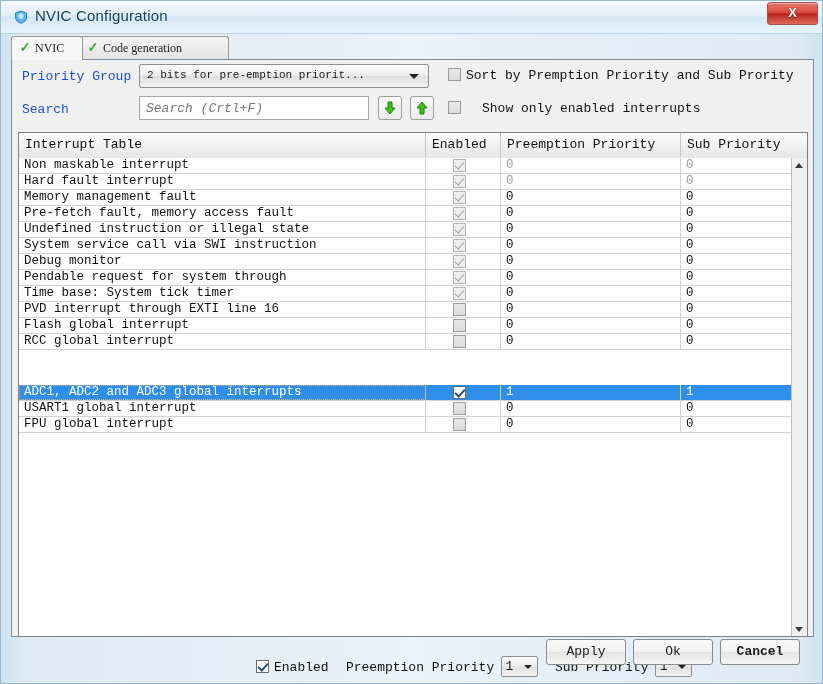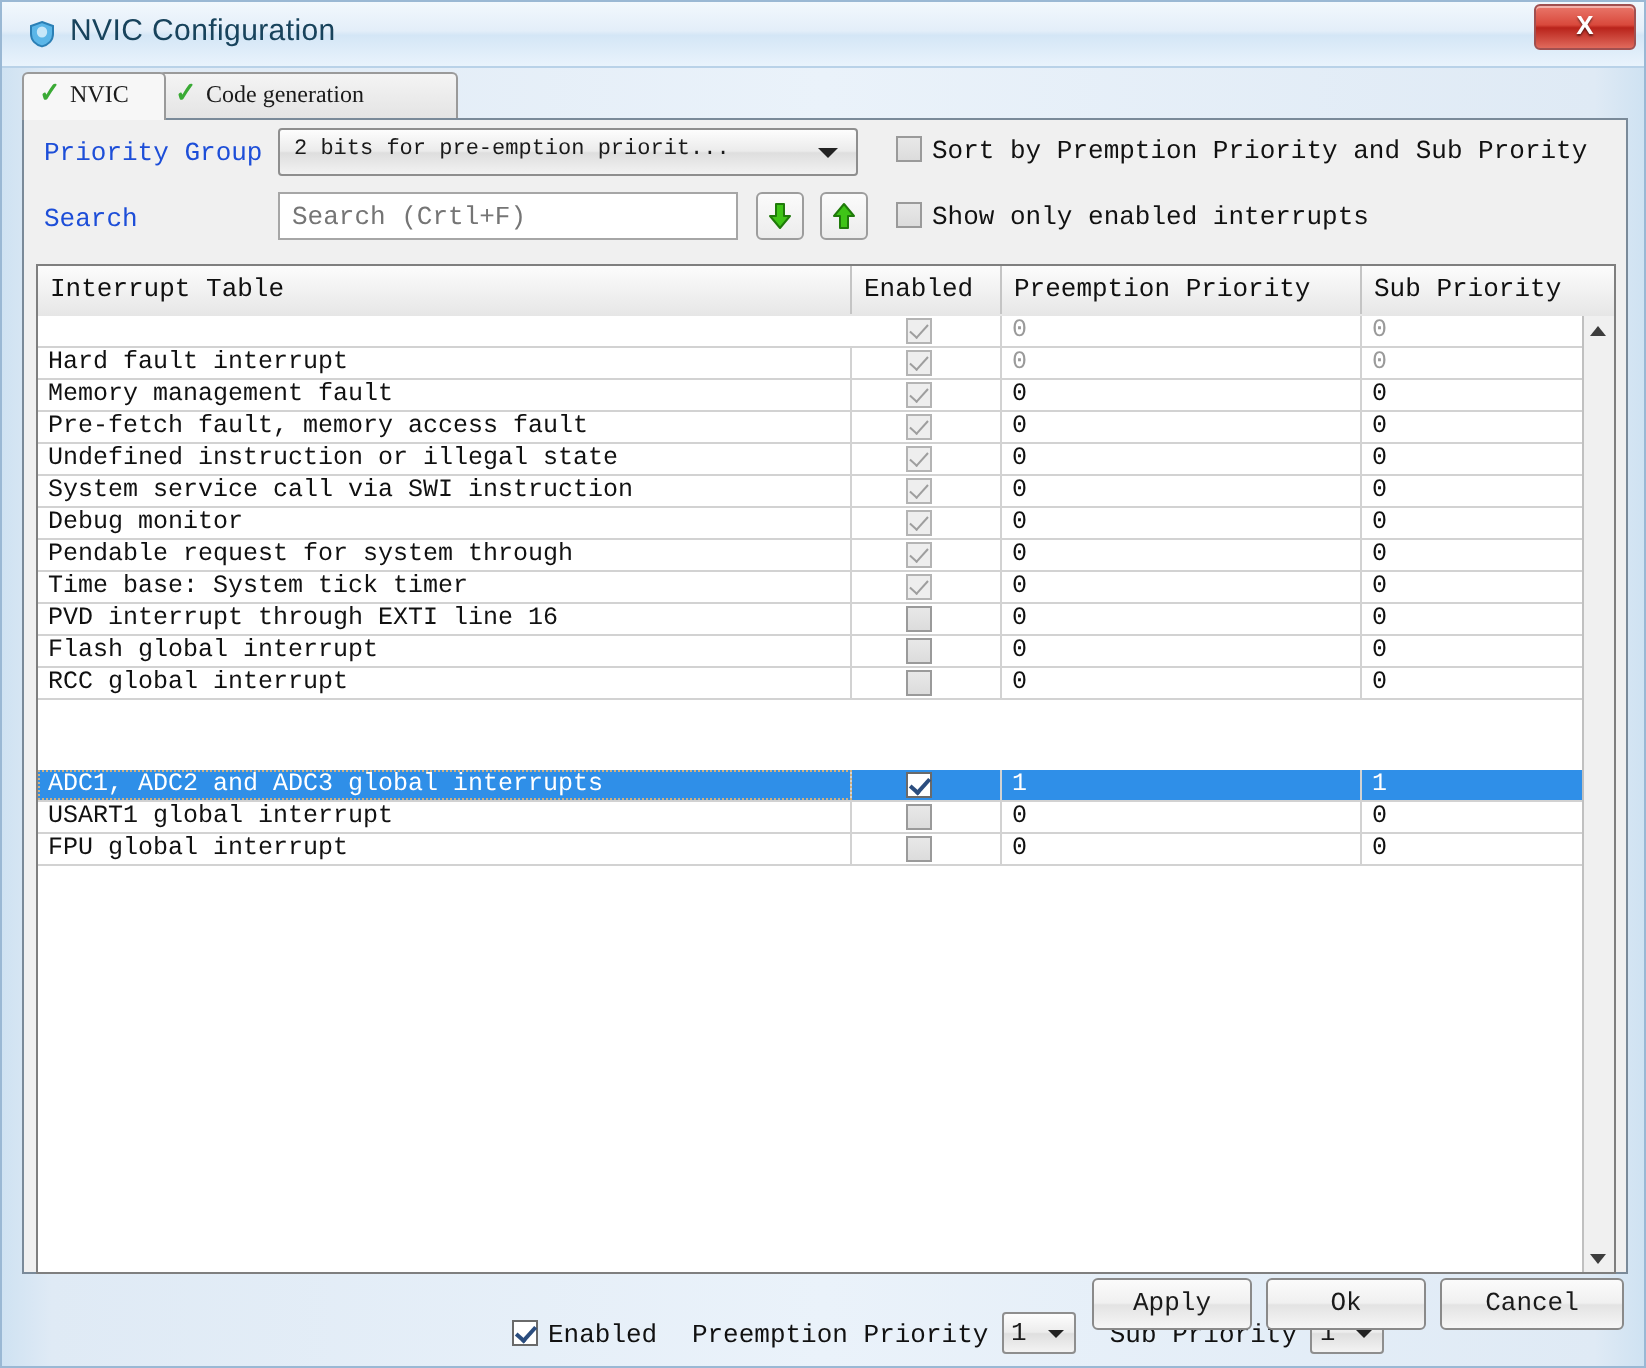--- a/index.html
+++ b/index.html
@@ -156,20 +156,21 @@
   #lbl-search { left: 10px; top: 42px; }
   #search-input {
     position: absolute;
     left: 127px; top: 36px;
     width: 230px; height: 24px;
     box-sizing: border-box;
     border: 1px solid #a6a6a6;
     background: #ffffff;
     font-family: "Liberation Mono", monospace;
     font-size: 13px;
+    font-style: italic;
     color: #9a9a9a;
     padding: 0 6px;
     outline: none;
   }
   .arrow-btn {
     position: absolute;
     top: 36px;
     width: 24px; height: 24px;
     box-sizing: border-box;
     border: 1px solid #9d9d9d;
@@ -212,21 +213,21 @@
   .cbox.checked.gray::after { border-color: #9e9e9e; border-width: 0 1px 1px 0; }
   .cbox.disabled {
     background: #eeeeee;
     border-color: #b4b4b4;
   }
   .cb-label {
     font-family: "Liberation Mono", monospace;
     font-size: 13px;
     color: #111;
   }
-  #cb-showenabled-row .cb-label { margin-left: 0; }
+  #cb-showenabled-row .cb-label { margin-left: 16px; }
 
   
   #table-wrap {
     position: absolute;
     left: 6px; top: 72px;
     width: 790px; height: 505px;
     box-sizing: border-box;
     border: 1px solid #7f7f7f;
     background: #ffffff;
     overflow: hidden;
@@ -374,21 +375,21 @@
     background: linear-gradient(to bottom, #fbfbfb 0%, #f0f0f0 48%, #e3e3e3 52%, #f6f6f6 100%);
     font-family: "Liberation Mono", monospace;
     font-size: 13px;
     color: #1a1a1a;
     text-align: center;
     line-height: 24px;
     cursor: pointer;
   }
   #btn-apply  { left: 545px; width: 80px; }
   #btn-ok     { left: 632px; width: 80px; }
-  #btn-cancel { left: 719px; width: 92px; }
+  #btn-cancel { left: 719px; width: 80px; font-weight: bold; }
 </style>
 </head>
 <body>
 
 <div id="window">
 
   <div id="titlebar">
     <div id="title-icon">
       <svg width="14" height="14" viewBox="0 0 14 14">
         <path d="M7 1 L12.5 3 V7 C12.5 10.2 10 12.4 7 13.2 C4 12.4 1.5 10.2 1.5 7 V3 Z" fill="#5bb6e8" stroke="#2b7fb5" stroke-width="1"></path>
@@ -442,20 +443,21 @@
 
     <div id="table-wrap">
       <div id="table-head">
         <div class="th" id="th-name">Interrupt Table</div>
         <div class="th" id="th-enabled">Enabled</div>
         <div class="th" id="th-preempt">Preemption Priority</div>
         <div class="th" id="th-sub">Sub Priority</div>
       </div>
       <div id="table-body">
           <div class="row">
+            <div class="cell cell-name">Non maskable interrupt</div>
             <div class="cell cell-enabled"><span class="cbox checked gray disabled"></span></div>
             <div class="cell cell-preempt dim">0</div>
             <div class="cell cell-sub dim">0</div>
           </div>
           <div class="row">
             <div class="cell cell-name">Hard fault interrupt</div>
             <div class="cell cell-enabled"><span class="cbox checked gray disabled"></span></div>
             <div class="cell cell-preempt dim">0</div>
             <div class="cell cell-sub dim">0</div>
           </div>

